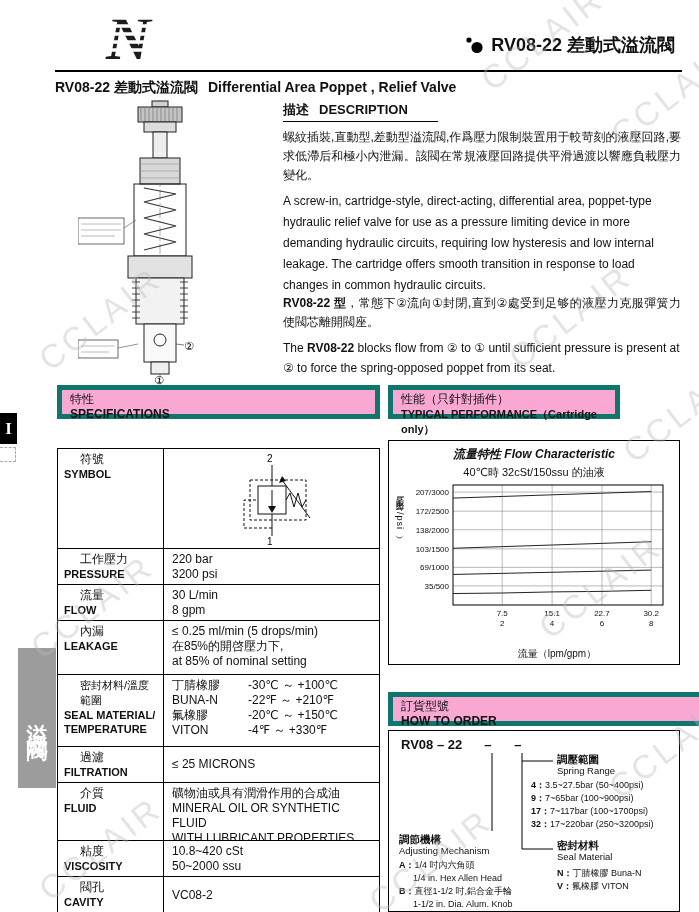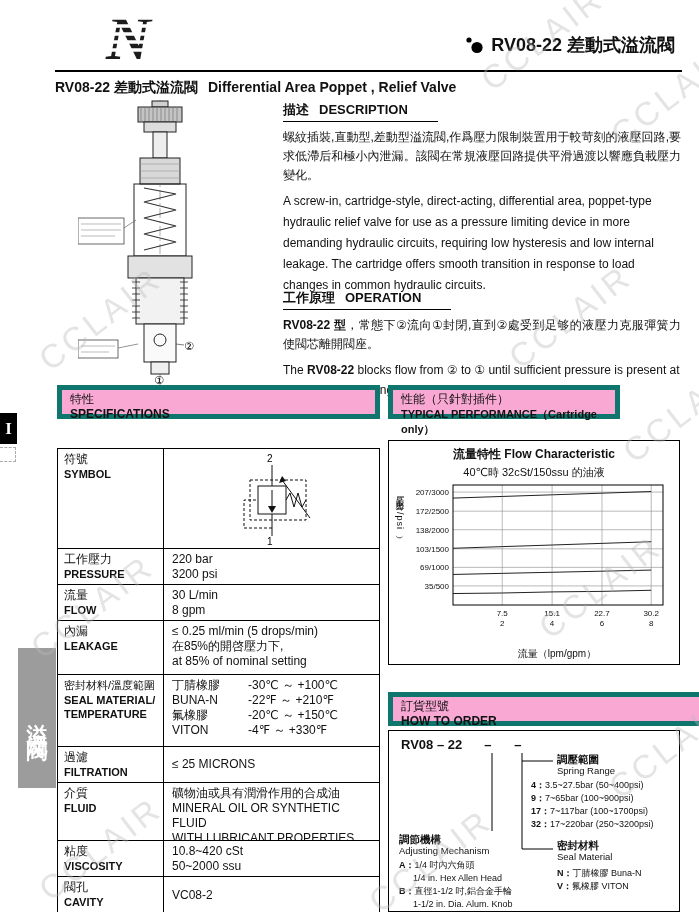--- a/index.html
+++ b/index.html
@@ -39,29 +39,29 @@
            writing-mode:vertical-rl;font-size:21px;font-weight:bold;letter-spacing:9px;
            display:flex;align-items:center;justify-content:center;z-index:3;box-sizing:border-box;padding-top:4px;}
   
   .valve{position:absolute;left:78px;top:100px;}
   
   .spec-table{position:absolute;left:57px;top:448px;width:323px;border:1px solid #000;
               box-sizing:border-box;background:#fff;z-index:2;}
   .srow{display:flex;border-bottom:1px solid #000;box-sizing:border-box;overflow:hidden;}
   .srow:last-child{border-bottom:none;}
   .cell-l{width:106px;border-right:1px solid #000;padding:3px 6px;box-sizing:border-box;}
-  .cell-l .zh{font-size:12px;line-height:15px;}
+  .cell-l .zh{font-size:12px;line-height:15px;margin-left:16px;}
   .cell-l .en{font-size:11px;font-weight:bold;line-height:14px;}
   .cell-v{flex:1;padding:3px 8px;box-sizing:border-box;font-size:12px;line-height:15px;}
   .cell-v.sym{display:flex;align-items:center;justify-content:center;padding:2px;}
   .kv .k{display:inline-block;width:76px;}
   
   .chart-box{position:absolute;left:388px;top:440px;width:292px;height:225px;border:1px solid #000;
              box-sizing:border-box;background:#fff;z-index:2;}
-  .chart-box .t1{text-align:center;font-size:12px;font-weight:bold;margin-top:5px;}
+  .chart-box .t1{text-align:center;font-size:12px;font-weight:bold;margin-top:5px;font-style:italic;}
   .chart-box .t2{text-align:center;font-size:11px;margin-top:2px;}
   .ylab{position:absolute;left:4px;top:52px;writing-mode:vertical-rl;font-size:9px;letter-spacing:1px;}
   .xlab{position:absolute;bottom:3px;left:0;width:100%;box-sizing:border-box;padding-left:46px;
         text-align:center;font-size:10px;}
   #chart-svg{position:absolute;left:0;top:38px;}
   
   .order-box{position:absolute;left:388px;top:730px;width:292px;height:182px;border:1px solid #000;
              box-sizing:border-box;background:#fff;z-index:2;}
   .model{position:absolute;left:12px;top:6px;font-size:13px;font-weight:bold;}
   .model .d{display:inline-block;width:8px;margin-left:22px;}
@@ -142,23 +142,20 @@
 
   <div class="txtblock" style="top:100px">
     <div class="sec-title">
       <span>描述</span><span class="en">DESCRIPTION</span>
     </div>
     <div class="zh-p">螺紋插裝,直動型,差動型溢流閥,作爲壓力限制裝置用于較苛刻的液壓回路,要求低滯后和極小內泄漏。該閥在常規液壓回路提供平滑過渡以響應負載壓力變化。</div>
     <div class="en-p">A screw-in, cartridge-style, direct-acting, differential area, poppet-type hydraulic relief valve for use as a pressure limiting device in more demanding hydraulic circuits, requiring low hysteresis and low internal leakage. The cartridge offers smooth transition in response to load changes in common hydraulic circuits.</div>
   </div>
 
   <div class="txtblock" style="top:288px">
-    <div class="sec-title">
-      <span>工作原理</span><span class="en">OPERATION</span>
-    </div>
     <div class="zh-p">
       <span style="font-weight:bold">RV08-22 型</span><span>，常態下②流向①封閉,直到②處受到足够的液壓力克服彈簧力使閥芯離開閥座。</span>
     </div>
     <div class="en-p" style="line-height:20px">
       <span>The </span><span style="font-weight:bold">RV08-22</span><span> blocks flow from ② to ① until sufficient pressure is present at ② to force the spring-opposed poppet from its seat.</span>
     </div>
   </div>
 
   <div class="sec-hd" id="spec-hd">
     <div class="zh">特性</div>

